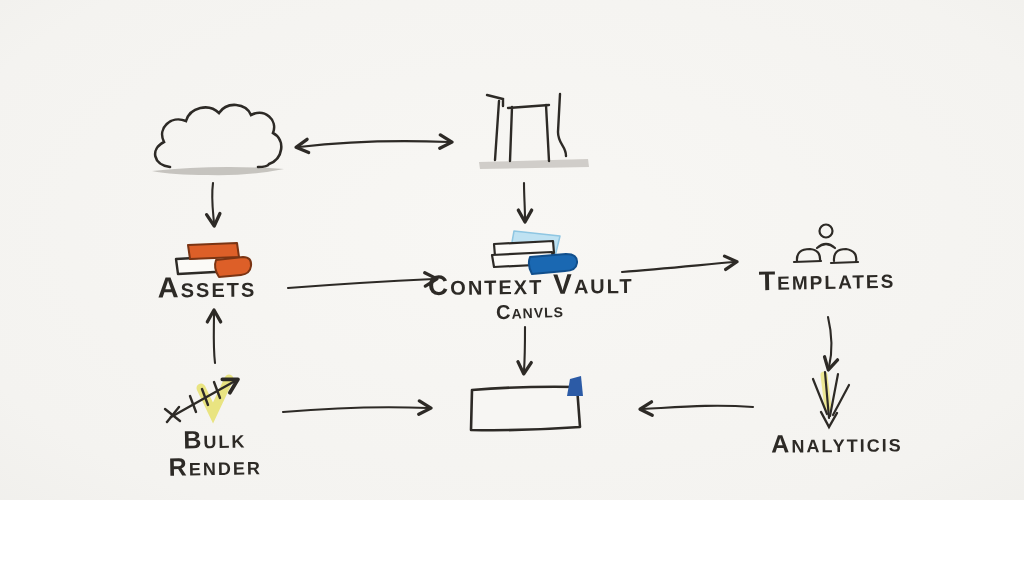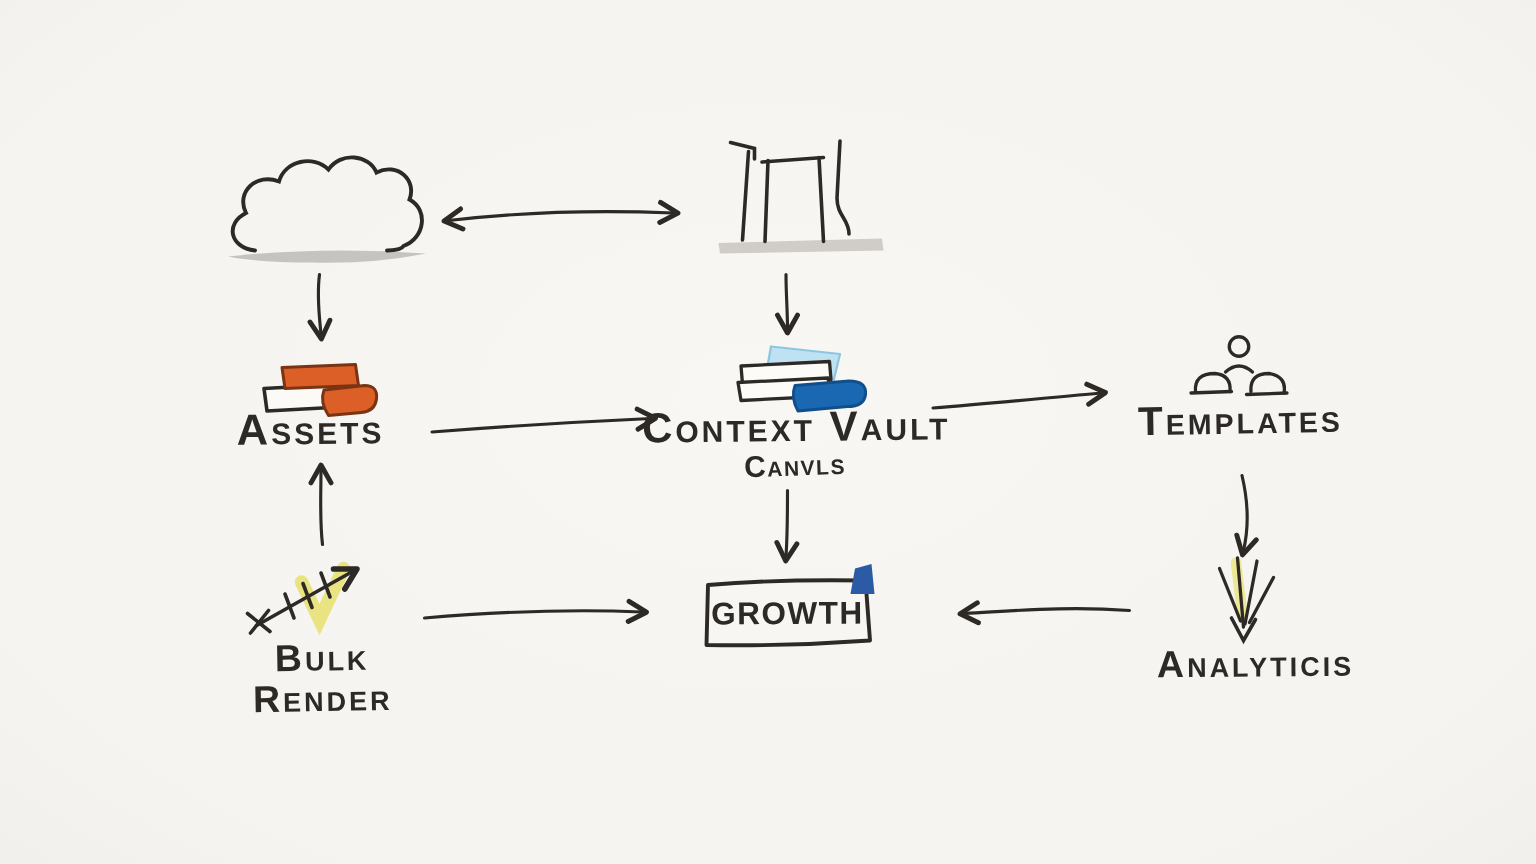--- a/index.html
+++ b/index.html
@@ -1,21 +1,21 @@
 <!DOCTYPE html>
 <html><head>
 <meta charset="utf-8">
 <style>
   html,body{margin:0;padding:0;}
   body{
     width:1024px;height:576px;overflow:hidden;
     font-family:"Liberation Sans", sans-serif;
   }
   .board{
-    position:relative;width:1024px;height:576px;
+    position:relative;width:1024px;height:500px;
     background:radial-gradient(115% 125% at 50% 46%, #f8f7f4 0%, #f4f3f0 50%, #ebeae6 82%, #dddcd8 100%);
   }
   .board svg{position:absolute;left:0;top:0;}
   .label{
     position:absolute;
     color:#2d2a26;
     font-weight:600;
     font-variant-caps:small-caps;
     letter-spacing:2px;
     text-align:center;
@@ -117,16 +117,15 @@
   </svg>
 
   <div class="label lbl-assets">Assets</div>
   <div class="label lbl-vault">Context Vault</div>
   <div class="label lbl-canvls">Canvls</div>
   <div class="label lbl-templates">Templates</div>
   <div class="label lbl-bulk">
     <div>Bulk</div>
     <div>Render</div>
   </div>
-  <div class="label lbl-growth">GROWTH</div>
   <div class="label lbl-analytics">Analyticis</div>
 
 </div>
 
 </body></html>

